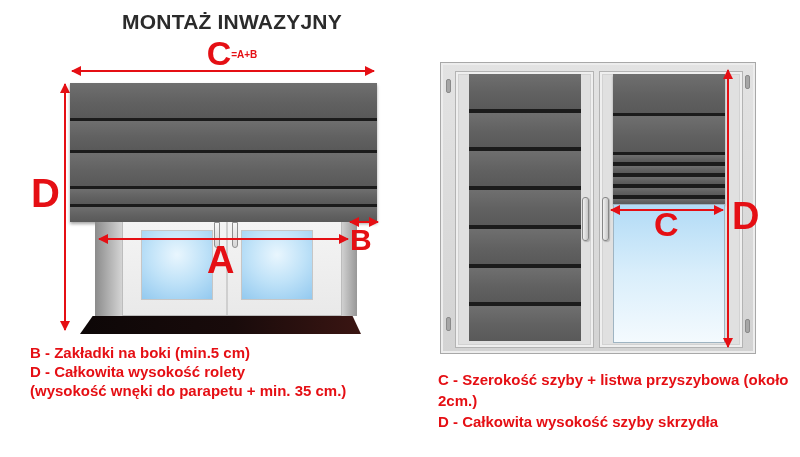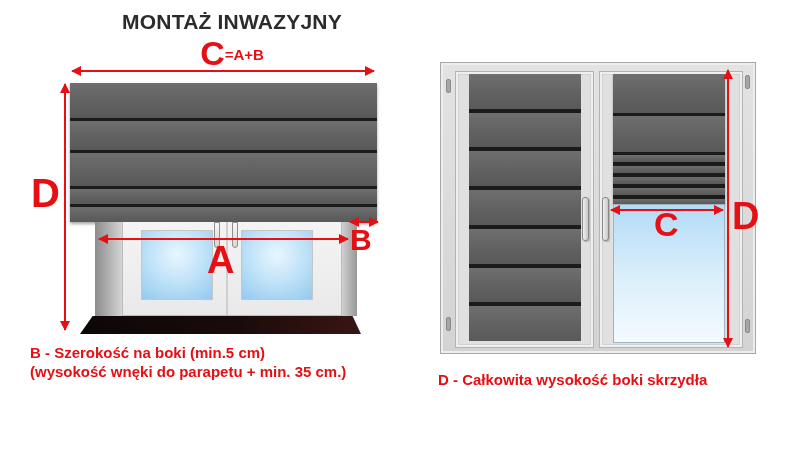--- a/index.html
+++ b/index.html
@@ -11,21 +11,21 @@
   .layer{ position:absolute; left:0; top:0; width:100%; height:100%;padding-left:38px; }
 
   .title{ position:absolute; width:320px; text-align:center; font-size:21px; font-weight:bold;
           color:#2b2b2b; letter-spacing:.2px; }
   #title-left{ left:72px; top:10px; }
   #title-right{ left:440px; top:10px; }
 
   .formula{ position:absolute; left:72px; top:37px; width:320px; display:flex;
             justify-content:center; align-items:flex-start; color:var(--red); font-weight:bold; }
   .f-big{ font-size:34px; line-height:32px; }
-  .f-small{ font-size:15px; line-height:15px; margin-top:10px; }
+  .f-small{ font-size:10px; line-height:15px; margin-top:10px; }
 
   
   .ha{ position:absolute; height:2px; background:var(--red); }
   .ha::before{ content:""; position:absolute; left:-1px; top:-4px; width:0; height:0;
                border-top:5px solid transparent; border-bottom:5px solid transparent;
                border-right:10px solid var(--red); }
   .ha::after{ content:""; position:absolute; right:-1px; top:-4px; width:0; height:0;
               border-top:5px solid transparent; border-bottom:5px solid transparent;
               border-left:10px solid var(--red); }
   .va{ position:absolute; width:2px; background:var(--red); }
@@ -145,21 +145,22 @@
     </div>
 
     <div id="sill"></div>
 
     <div class="ha" id="arrow-a"></div>
     <div class="dim" id="lbl-a">A</div>
     <div class="ha" id="arrow-b"></div>
     <div class="dim" id="lbl-b">B</div>
 
     <div class="legend" id="legend-l">
-      <div>B - Szerokość na boki (min.5 cm)</div>
+      <div>B - Zakładki na boki (min.5 cm)</div>
+      <div>D - Całkowita wysokość rolety</div>
       <div>(wysokość wnęki do parapetu + min. 35 cm.)</div>
     </div>
   </div>
 
   <div class="layer">
 
     <div id="win-r">
       <div class="hinge" id="hinge-tl"></div>
       <div class="hinge" id="hinge-bl"></div>
       <div class="hinge" id="hinge-tr"></div>
@@ -205,17 +206,18 @@
       <div class="handle" id="handle-l"></div>
       <div class="handle" id="handle-r"></div>
     </div>
 
     <div class="ha" id="arrow-c-right"></div>
     <div class="dim" id="lbl-c-right">C</div>
     <div class="va" id="arrow-d-right"></div>
     <div class="dim" id="lbl-d-right">D</div>
 
     <div class="legend" id="legend-r">
-      <div>D - Całkowita wysokość boki skrzydła</div>
+      <div>C - Szerokość szyby + listwa przyszybowa (około 2cm.)</div>
+      <div>D - Całkowita wysokość szyby skrzydła</div>
     </div>
   </div>
 
 </div>
 
 </body></html>

